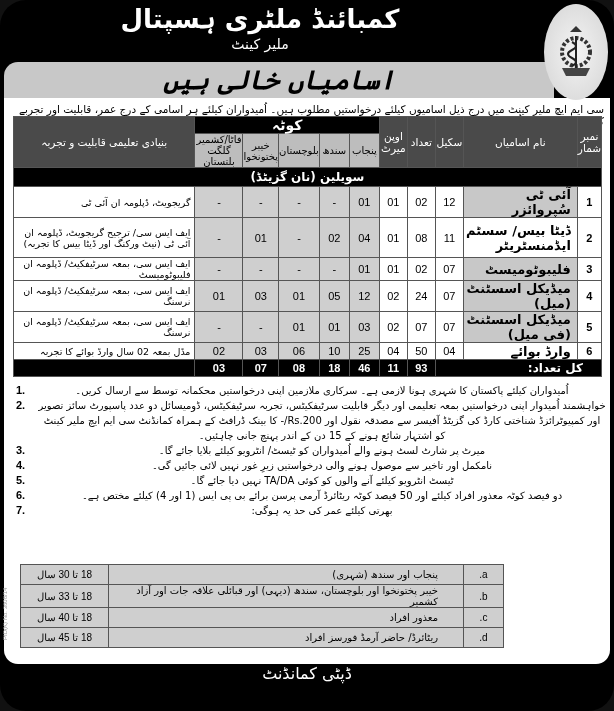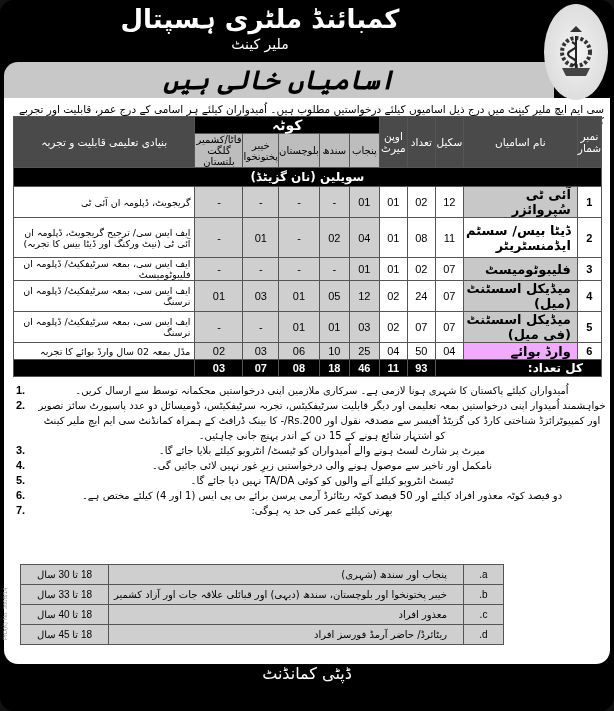--- a/index.html
+++ b/index.html
@@ -1,17 +1,17 @@
 <!DOCTYPE html>
 <html><head>
 <meta charset="utf-8">
 <style>
   * { box-sizing: border-box; margin: 0; padding: 0; }
   body { width: 614px; height: 711px; background: #111; font-family: "DejaVu Sans", sans-serif; overflow: hidden; position: relative; }
-  .page { position: absolute; left: 0; top: 0; width: 614px; height: 711px; background: #000; border-radius: 14px; overflow: hidden; }
+  .page { position: absolute; left: 0; top: 0; width: 614px; height: 711px; background: #000; border-radius: 26px; overflow: hidden; }
   .header-title { position: absolute; left: 40px; top: 4px; width: 440px; text-align: center; color: #fff; font-size: 26px; font-weight: bold; direction: rtl; letter-spacing: 2px; }
   .header-sub { position: absolute; left: 40px; top: 36px; width: 440px; text-align: center; color: #fff; font-size: 14px; direction: rtl; letter-spacing: 3px; }
   .logo { position: absolute; right: 6px; top: 4px; width: 64px; height: 96px; background: radial-gradient(ellipse at center, #f4f4f4 0%, #ddd 70%, #bbb 100%); border-radius: 50% / 50%; display: flex; align-items: center; justify-content: center; z-index: 3; }
   .logo svg { width: 44px; height: 60px; }
   .banner { position: absolute; left: 4px; top: 62px; width: 550px; height: 36px; background: #c8c8c8; border-radius: 14px 0 0 0; font-style: italic; }
   .banner-text { position: absolute; left: 0; top: 0; width: 100%; text-align: center; font-size: 26px; font-weight: bold; direction: rtl; color: #000; line-height: 36px; letter-spacing: 2px; }
   .body-panel { position: absolute; left: 4px; top: 98px; width: 606px; height: 566px; background: #fff; border-radius: 0 0 14px 14px; }
   .intro { position: absolute; left: 16px; top: 103px; width: 588px; direction: rtl; font-size: 10.5px; color: #000; text-align: right; }
   table.jobs { position: absolute; left: 13px; top: 116px; width: 589px; border-collapse: collapse; direction: rtl; font-size: 10.5px; }
   table.jobs td, table.jobs th { border: 1px solid #555; text-align: center; vertical-align: middle; }
@@ -26,21 +26,21 @@
   .sr { font-family: "Liberation Sans", sans-serif; font-size: 11px; font-weight: bold; }
   .total-row td { background: #000; color: #fff; font-family: "Liberation Sans", sans-serif; font-weight: bold; font-size: 11px; height: 17px; }
   .total-row td.total-label { text-align: right; padding-right: 18px; font-family: "DejaVu Sans", sans-serif; font-size: 12px; }
   .notes { position: absolute; left: 16px; top: 383px; width: 590px; direction: rtl; font-size: 10px; color: #000; }
   .note { display: flex; flex-direction: row; line-height: 15px; }
   .note-num { width: 22px; font-family: "Liberation Sans", sans-serif; font-weight: bold; font-size: 11px; direction: ltr; text-align: left; flex-shrink: 0; }
   .note-text { text-align: center; flex: 1; }
   table.ages { position: absolute; left: 20px; top: 564px; width: 484px; border-collapse: collapse; direction: rtl; font-size: 10px; }
   table.ages td { background: #cfcfcf; border: 1px solid #555; height: 20px; }
   table.ages td.age-key { width: 40px; text-align: center; font-family: "Liberation Sans", sans-serif; }
-  table.ages td.age-cat { text-align: right; padding-right: 16px; }
+  table.ages td.age-cat { text-align: right; padding-right: 25px; }
   table.ages td.age-range { width: 88px; text-align: center; font-family: "Liberation Sans", sans-serif; }
   .pid { position: absolute; left: 2px; top: 640px; transform: rotate(-90deg); transform-origin: left top; font-size: 6px; color: #999; font-family: "Liberation Sans", sans-serif; white-space: nowrap; }
   .footer-title { position: absolute; left: 0; top: 664px; width: 614px; text-align: center; color: #fff; font-size: 16px; direction: rtl; letter-spacing: 3px; }
   .footer-sub { position: absolute; left: 0; top: 686px; width: 614px; text-align: center; color: #fff; font-size: 14px; direction: rtl; letter-spacing: 3px; }
 </style>
 </head>
 <body>
 
 <div class="page">
   <div class="header-title">کمبائنڈ ملٹری ہسپتال</div>
@@ -146,21 +146,21 @@
       <td class="num-cell">02</td>
       <td class="num-cell gray">03</td>
       <td class="num-cell gray">01</td>
       <td class="num-cell gray">01</td>
       <td class="num-cell gray">-</td>
       <td class="num-cell gray">-</td>
       <td class="qual">ایف ایس سی، بمعہ سرٹیفکیٹ/ ڈپلومہ ان نرسنگ</td>
     </tr>
     <tr style="height:17px;">
       <td class="sr">6</td>
-      <td class="job-name" style="background:#f0abfc;margin-top:32px;">وارڈ بوائے</td>
+      <td class="job-name" style="background:#ffffff;margin-top:32px;">وارڈ بوائے</td>
       <td class="num-cell">04</td>
       <td class="num-cell">50</td>
       <td class="num-cell">04</td>
       <td class="num-cell gray">25</td>
       <td class="num-cell gray">10</td>
       <td class="num-cell gray">06</td>
       <td class="num-cell gray">03</td>
       <td class="num-cell gray">02</td>
       <td class="qual">مڈل بمعہ 02 سال وارڈ بوائے کا تجربہ</td>
     </tr>

